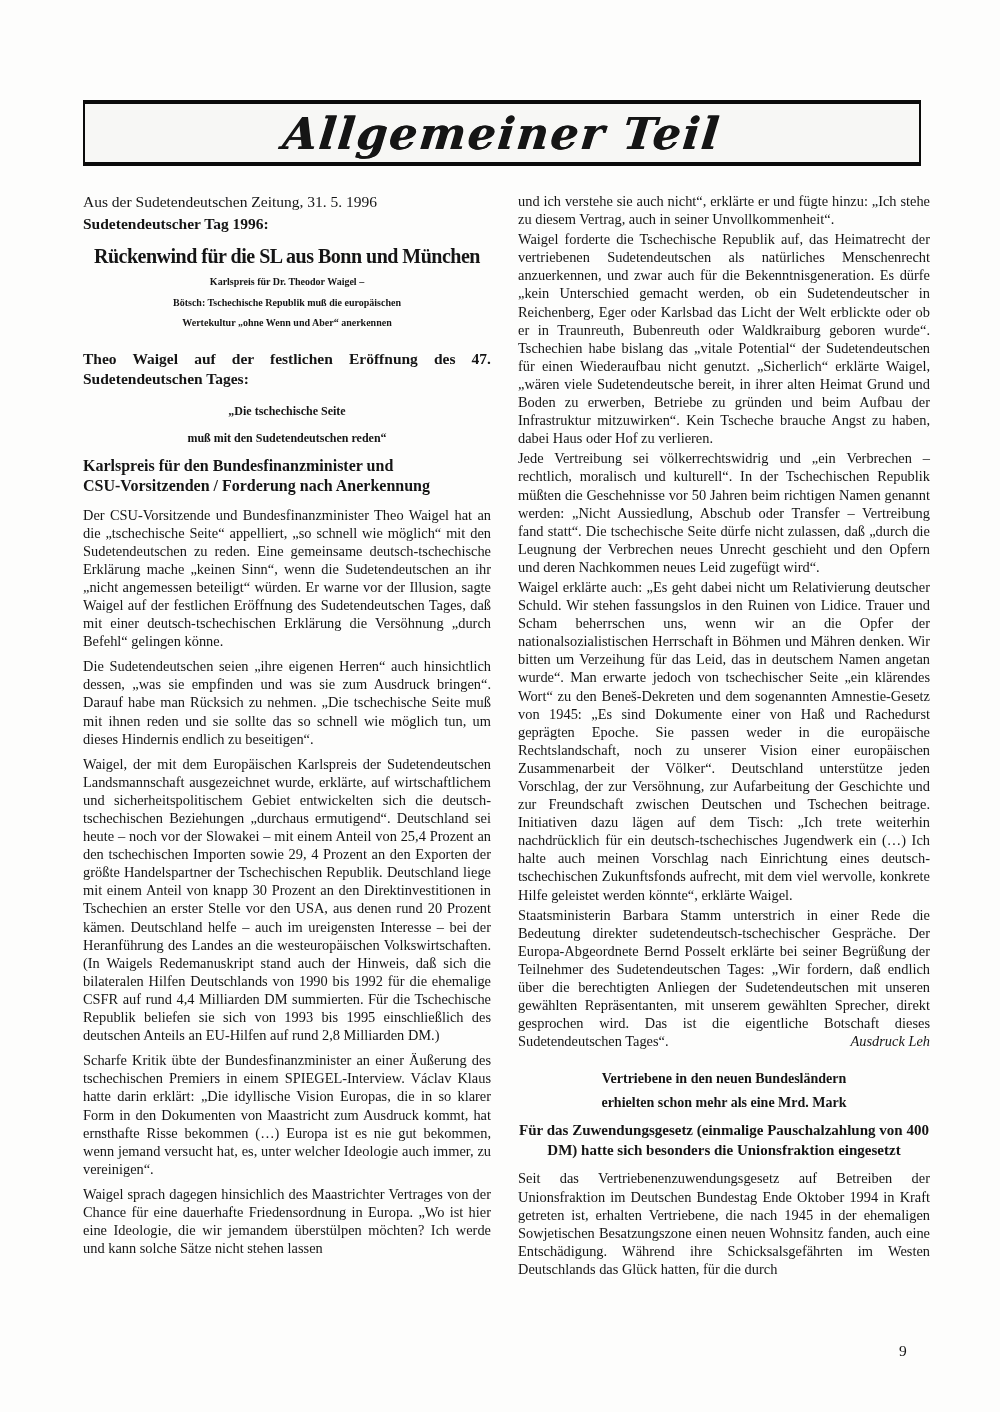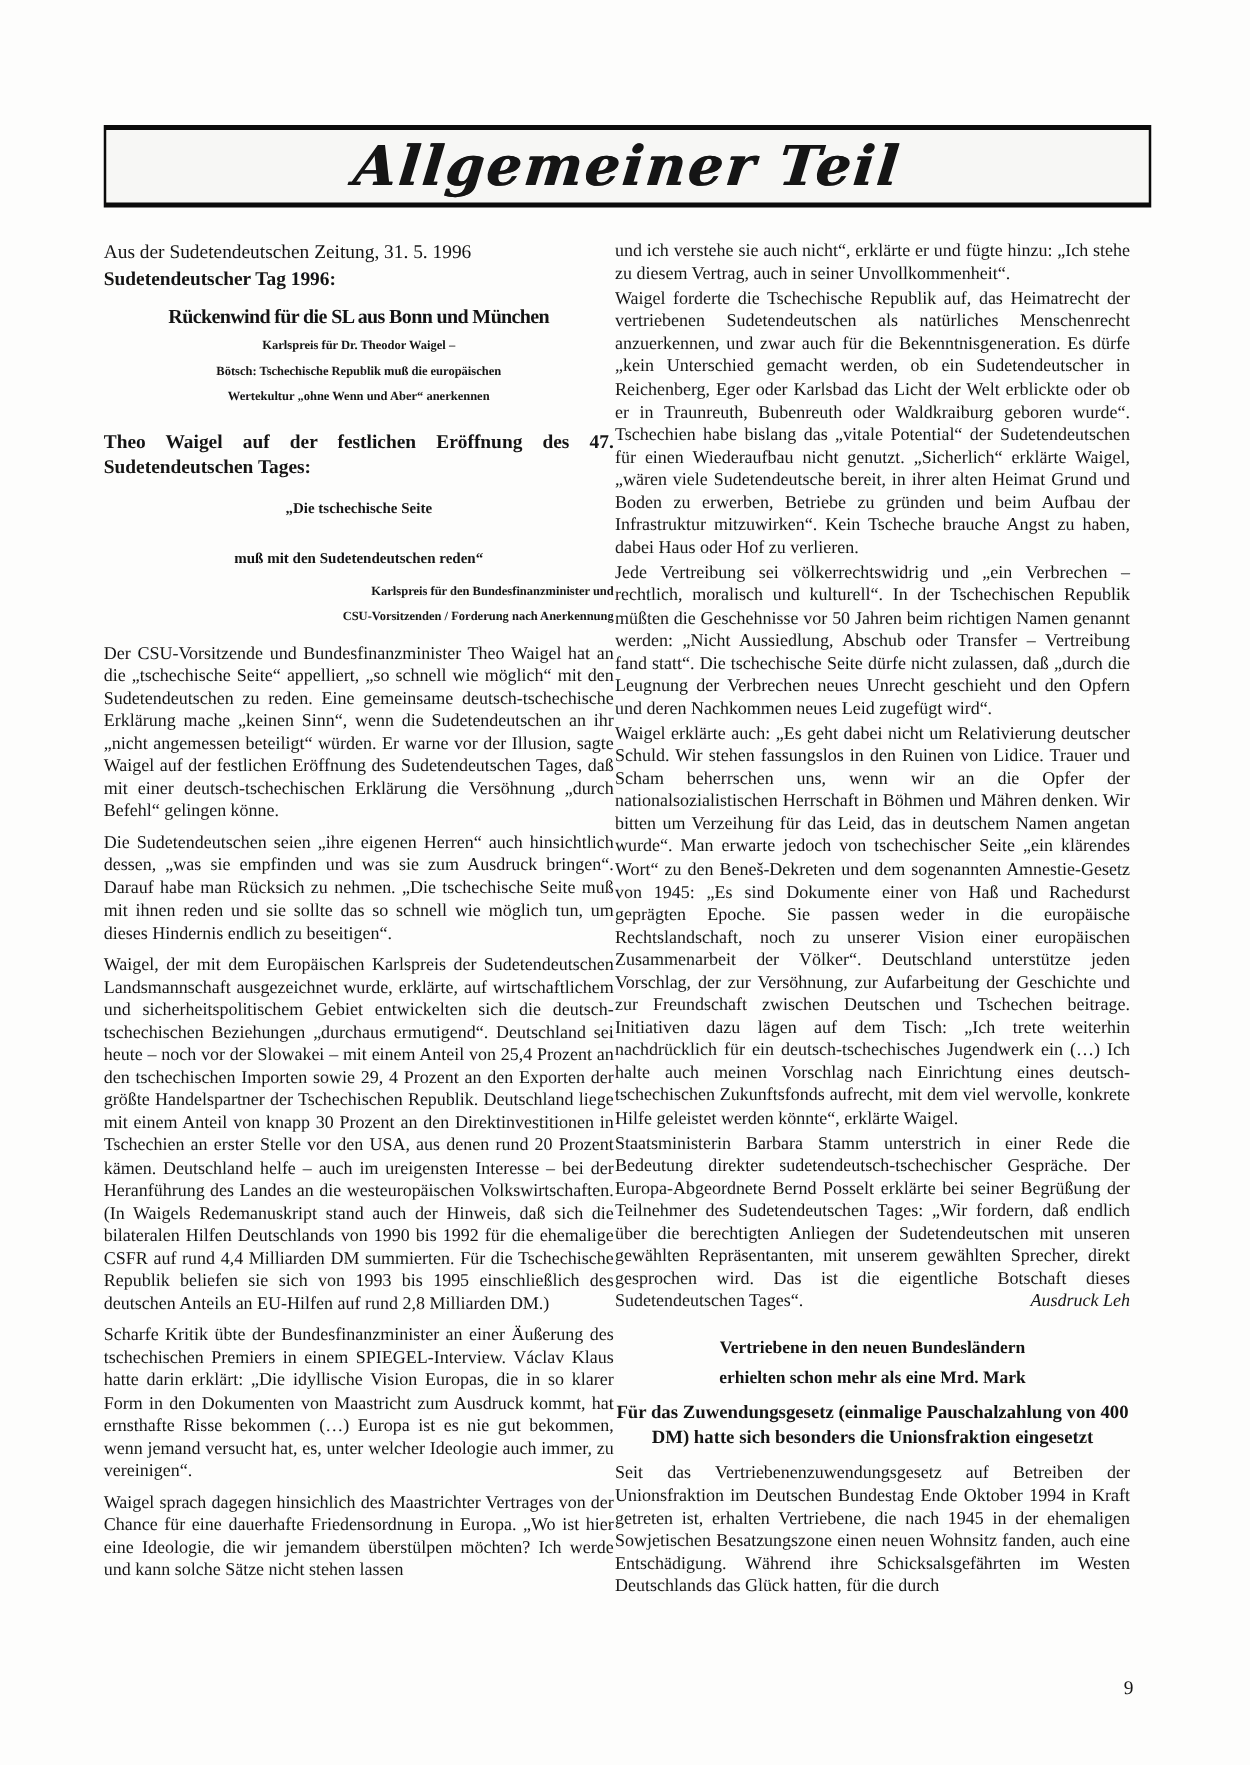--- a/index.html
+++ b/index.html
@@ -32,30 +32,30 @@
     font-size: 44px;
     letter-spacing: 2px;
     transform: skewX(-6deg);
     text-shadow: 0.6px 0 0 currentColor;
     white-space: nowrap;
   }
 
   
   .col { position: absolute; top: 192px; }
   .col-left  { left: 83px;  width: 408px; }
-  .col-right { left: 492px; width: 412px; }
+  .col-right { left: 518px; width: 412px; }
 
   .source-line { font-size: 15.5px; line-height: 19px; margin: 0 0 0 0; }
 
   .kicker {
     font-size: 15.5px; font-weight: bold; line-height: 19px;
     margin-top: 3px;
   }
   .headline-1 {
-    font-size: 16px; font-weight: bold;
+    font-size: 20px; font-weight: bold;
     letter-spacing: -0.5px;
     white-space: nowrap;
     text-align: center;
     margin-top: 12px;
   }
   .subhead-center {
     text-align: center;
     font-weight: bold;
     font-size: 10px;
     line-height: 20.5px;
@@ -68,23 +68,23 @@
     margin-top: 15px;
   }
   .quote-headline {
     text-align: center;
     font-weight: bold;
     font-size: 12px;
     line-height: 24.5px;
     margin-top: 10px;
   }
   .quote-subhead {
-    text-align: right;
+    text-align: left;
     font-weight: bold;
-    font-size: 10px;
+    font-size: 16px;
     line-height: 20.5px;
   }
   .quote-subhead.first { margin-top: 5px; }
 
   .body-p {
     font-size: 14.4px;
     line-height: 18.1px;
     text-align: justify;
     margin: 7px 0 0 0;
   }
@@ -135,21 +135,21 @@
 
     <div class="headline-1">Rückenwind für die SL aus Bonn und München</div>
 
     <div class="subhead-center first">Karlspreis für Dr. Theodor Waigel –</div>
     <div class="subhead-center">Bötsch: Tschechische Republik muß die europäischen</div>
     <div class="subhead-center">Wertekultur „ohne Wenn und Aber“ anerkennen</div>
 
     <div class="lead-in">Theo Waigel auf der festlichen Eröffnung des 47. Sudetendeutschen Tages:</div>
 
     <div class="quote-headline">„Die tschechische Seite</div>
-    <div class="quote-headline" style="margin-top:16px">muß mit den Sudetendeutschen reden“</div>
+    <div class="quote-headline" style="margin-top:3px">muß mit den Sudetendeutschen reden“</div>
 
     <div class="quote-subhead first">Karlspreis für den Bundesfinanzminister und</div>
     <div class="quote-subhead">CSU-Vorsitzenden / Forderung nach Anerkennung</div>
 
     <p class="body-p" style="margin-top:9px">Der CSU-Vorsitzende und Bundesfinanzminister Theo Waigel hat an die „tschechische Seite“ appelliert, „so schnell wie möglich“ mit den Sudetendeutschen zu reden. Eine gemeinsame deutsch-tschechische Erklärung mache „keinen Sinn“, wenn die Sudetendeutschen an ihr „nicht angemessen beteiligt“ würden. Er warne vor der Illusion, sagte Waigel auf der festlichen Eröffnung des Sudetendeutschen Tages, daß mit einer deutsch-tschechischen Erklärung die Versöhnung „durch Befehl“ gelingen könne.</p>
     <p class="body-p">Die Sudetendeutschen seien „ihre eigenen Herren“ auch hinsichtlich dessen, „was sie empfinden und was sie zum Ausdruck bringen“. Darauf habe man Rücksich zu nehmen. „Die tschechische Seite muß mit ihnen reden und sie sollte das so schnell wie möglich tun, um dieses Hindernis endlich zu beseitigen“.</p>
     <p class="body-p">Waigel, der mit dem Europäischen Karlspreis der Sudetendeutschen Landsmannschaft ausgezeichnet wurde, erklärte, auf wirtschaftlichem und sicherheitspolitischem Gebiet entwickelten sich die deutsch-tschechischen Beziehungen „durchaus ermutigend“. Deutschland sei heute – noch vor der Slowakei – mit einem Anteil von 25,4 Prozent an den tschechischen Importen sowie 29, 4 Prozent an den Exporten der größte Handelspartner der Tschechischen Republik. Deutschland liege mit einem Anteil von knapp 30 Prozent an den Direktinvestitionen in Tschechien an erster Stelle vor den USA, aus denen rund 20 Prozent kämen. Deutschland helfe – auch im ureigensten Interesse – bei der Heranführung des Landes an die westeuropäischen Volkswirtschaften. (In Waigels Redemanuskript stand auch der Hinweis, daß sich die bilateralen Hilfen Deutschlands von 1990 bis 1992 für die ehemalige CSFR auf rund 4,4 Milliarden DM summierten. Für die Tschechische Republik beliefen sie sich von 1993 bis 1995 einschließlich des deutschen Anteils an EU-Hilfen auf rund 2,8 Milliarden DM.)</p>
     <p class="body-p">Scharfe Kritik übte der Bundesfinanzminister an einer Äußerung des tschechischen Premiers in einem SPIEGEL-Interview. Václav Klaus hatte darin erklärt: „Die idyllische Vision Europas, die in so klarer Form in den Dokumenten von Maastricht zum Ausdruck kommt, hat ernsthafte Risse bekommen (…) Europa ist es nie gut bekommen, wenn jemand versucht hat, es, unter welcher Ideologie auch immer, zu vereinigen“.</p>
     <p class="body-p">Waigel sprach dagegen hinsichlich des Maastrichter Vertrages von der Chance für eine dauerhafte Friedensordnung in Europa. „Wo ist hier eine Ideologie, die wir jemandem überstülpen möchten? Ich werde und kann solche Sätze nicht stehen lassen</p>
   </div>

